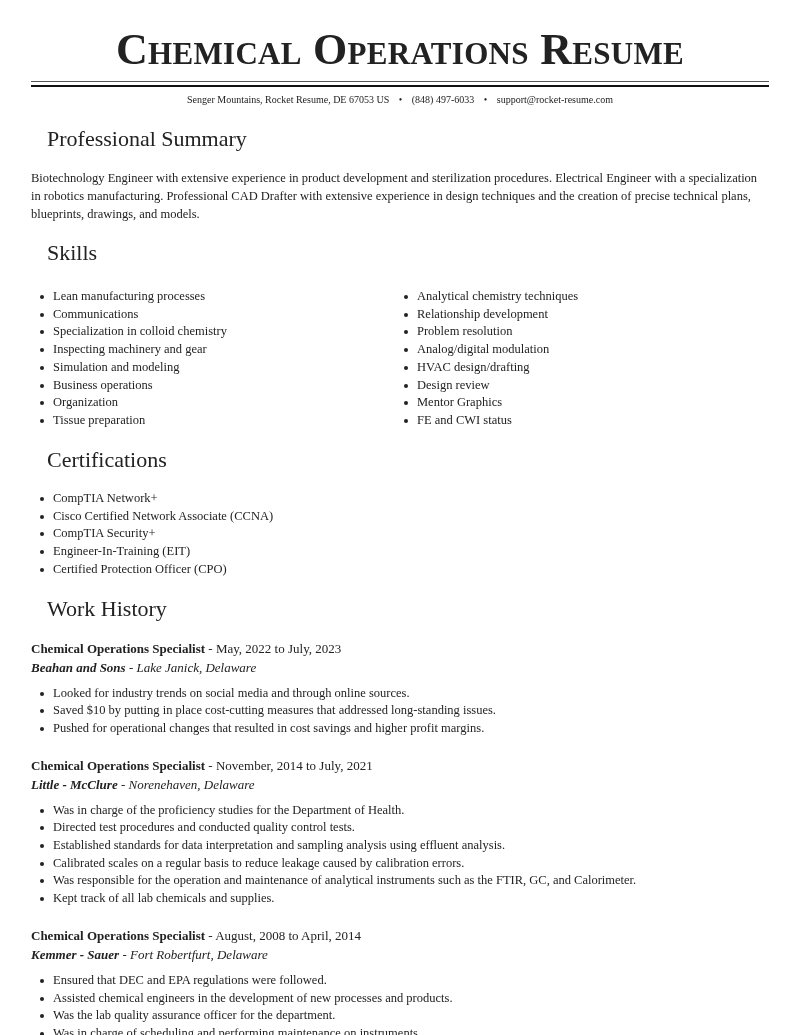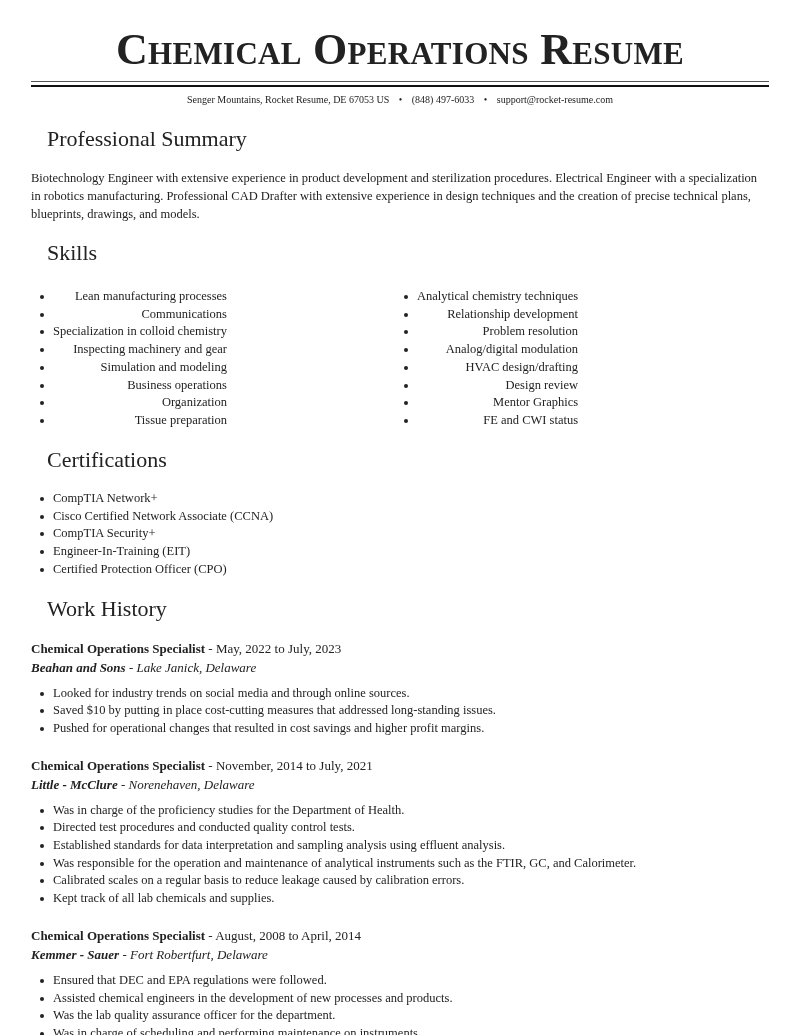--- a/index.html
+++ b/index.html
@@ -83,21 +83,20 @@
       top: 7px;
       width: 4px;
       height: 4px;
       border-radius: 50%;
       background: #222222;
     }
     .skills-wrap {
       position: relative;
       height: 142px;
       margin-top: 21px;
-      text-align: right;
     }
     .skills-wrap ul {
       position: absolute;
       top: 0;
     }
     .skills-wrap ul.left { left: 0; }
     .skills-wrap ul.right { left: 364px; padding-left: 22px; }
     .certs-heading { margin-top: 12px; }
     .certs { margin-top: 9px; }
     .work-heading { margin-top: 12px; }
@@ -192,22 +191,22 @@
     <div class="job-title-line">
       <span class="role">Chemical Operations Specialist</span><span> - November, 2014 to July, 2021</span>
     </div>
     <div class="job-company-line">
       <span class="company">Little - McClure</span><span> - Norenehaven, Delaware</span>
     </div>
     <ul>
       <li>Was in charge of the proficiency studies for the Department of Health.</li>
       <li>Directed test procedures and conducted quality control tests.</li>
       <li>Established standards for data interpretation and sampling analysis using effluent analysis.</li>
+      <li>Calibrated scales on a regular basis to reduce leakage caused by calibration errors.</li>
       <li>Was responsible for the operation and maintenance of analytical instruments such as the FTIR, GC, and Calorimeter.</li>
-      <li>Calibrated scales on a regular basis to reduce leakage caused by calibration errors.</li>
       <li>Kept track of all lab chemicals and supplies.</li>
     </ul>
   </div>
 
   <div class="job">
     <div class="job-title-line">
       <span class="role">Chemical Operations Specialist</span><span> - August, 2008 to April, 2014</span>
     </div>
     <div class="job-company-line">
       <span class="company">Kemmer - Sauer</span><span> - Fort Robertfurt, Delaware</span>

